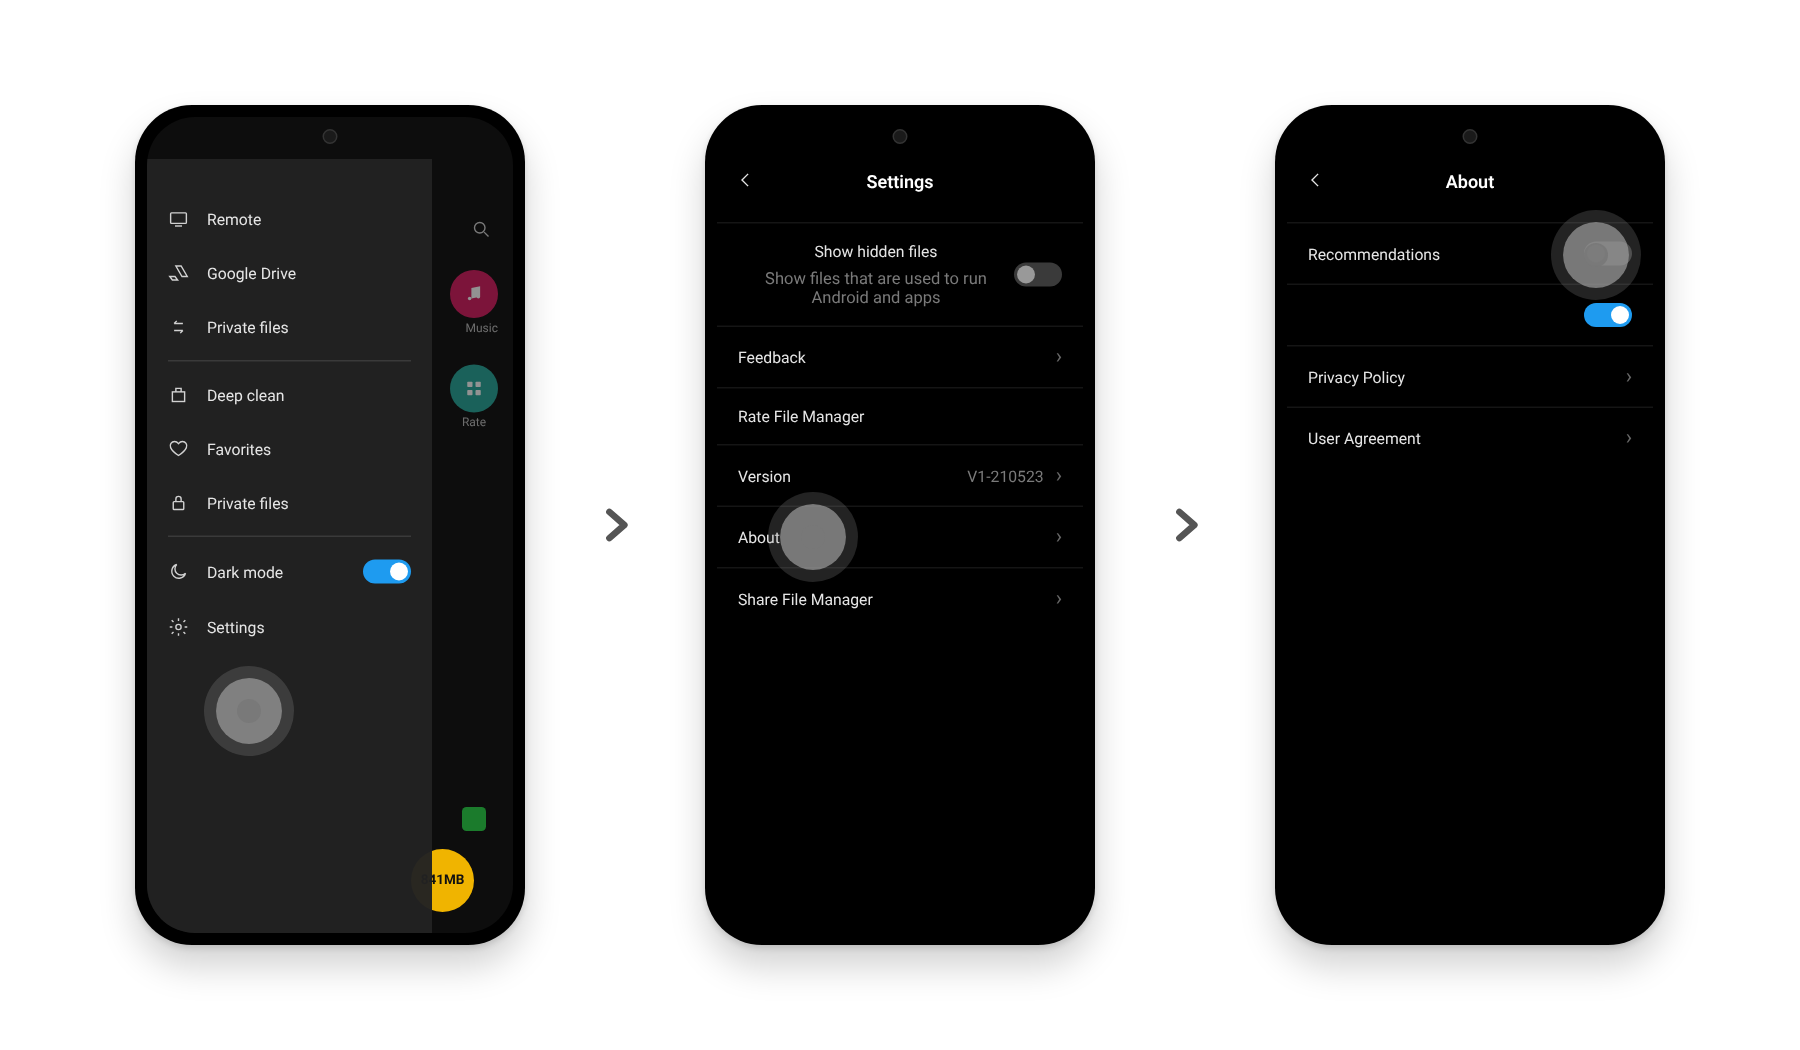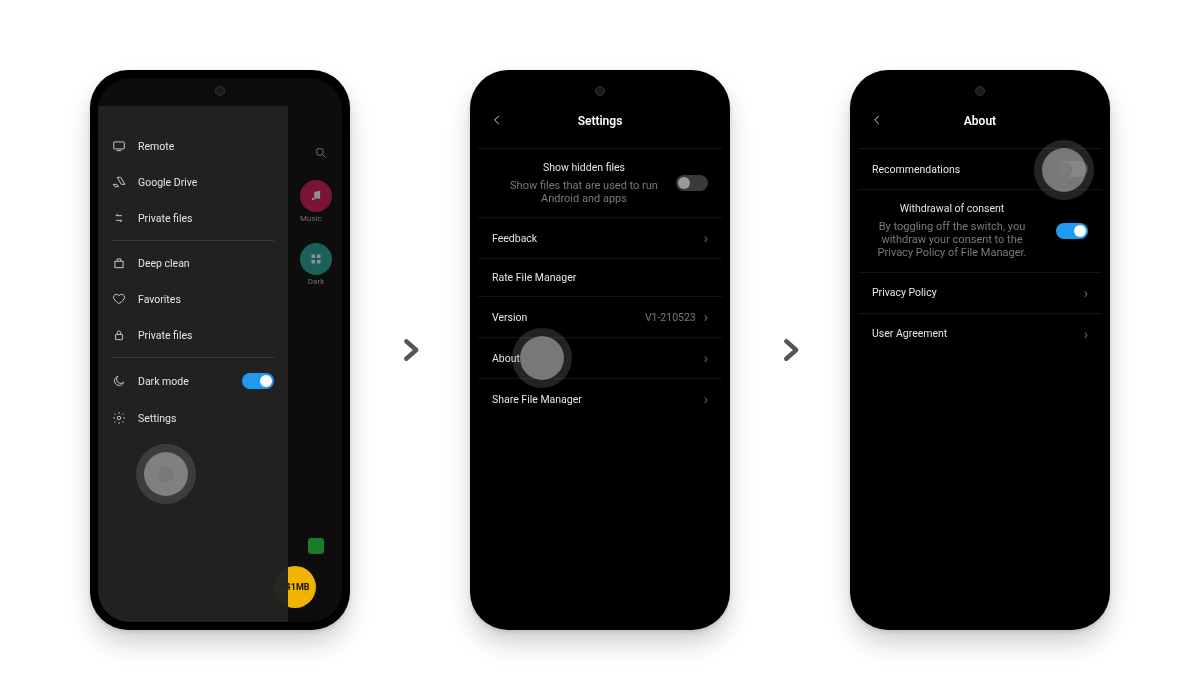--- a/index.html
+++ b/index.html
@@ -107,40 +107,40 @@
 <div class="phone">
   <div class="screen">
     <div class="bg-underlay"></div>
     <div class="search-ic">
       <svg class="mini" viewBox="0 0 24 24">
           <circle cx="10" cy="10" r="6"></circle>
           <line x1="15" y1="15" x2="20" y2="20"></line>
         </svg>
     </div>
     <div class="bg-icons">
-      <div style="display:flex;flex-direction:column;align-items:flex-start">
+      <div style="display:flex;flex-direction:column;align-items:flex-end">
         <div class="app-circle music">
           <svg width="14" height="14" viewBox="0 0 24 24" fill="#fff">
               <path d="M9 17V5l10-2v12"></path>
               <circle cx="7" cy="17" r="2"></circle>
               <circle cx="17" cy="15" r="2"></circle>
             </svg>
         </div>
         <div class="app-label">Music</div>
       </div>
       <div style="display:flex;flex-direction:column;align-items:center">
         <div class="app-circle more">
           <svg width="12" height="12" viewBox="0 0 24 24" fill="#fff">
               <rect x="3" y="3" width="7" height="7" rx="1"></rect>
               <rect x="14" y="3" width="7" height="7" rx="1"></rect>
               <rect x="3" y="14" width="7" height="7" rx="1"></rect>
               <rect x="14" y="14" width="7" height="7" rx="1"></rect>
             </svg>
         </div>
-        <div class="app-label">Dark</div>
+        <div class="app-label">Rate</div>
       </div>
     </div>
     <div class="greenbar"></div>
     <div class="badge841">841MB</div>
 
     <div class="drawer">
       <div class="drawer-item">
         <span class="ic">
             <svg class="mini" viewBox="0 0 24 24">
               <rect x="3" y="5" width="18" height="12" rx="1"></rect>
@@ -293,24 +293,20 @@
       <span class="title">About</span>
     </div>
     <div class="list">
       <div class="row">
         <span>Recommendations</span>
         <div class="right">
             <span class="toggle off"></span>
           </div>
       </div>
       <div class="row">
-        <div style="max-width:160px">
-          <div>Withdrawal of consent</div>
-          <div class="sub">By toggling off the switch, you withdraw your consent to the Privacy Policy of File Manager.</div>
-        </div>
         <div class="right">
             <span class="toggle on"></span>
           </div>
       </div>
       <div class="row">
         <span>Privacy Policy</span>
         <div class="right">
             <span class="chev">›</span>
           </div>
       </div>

